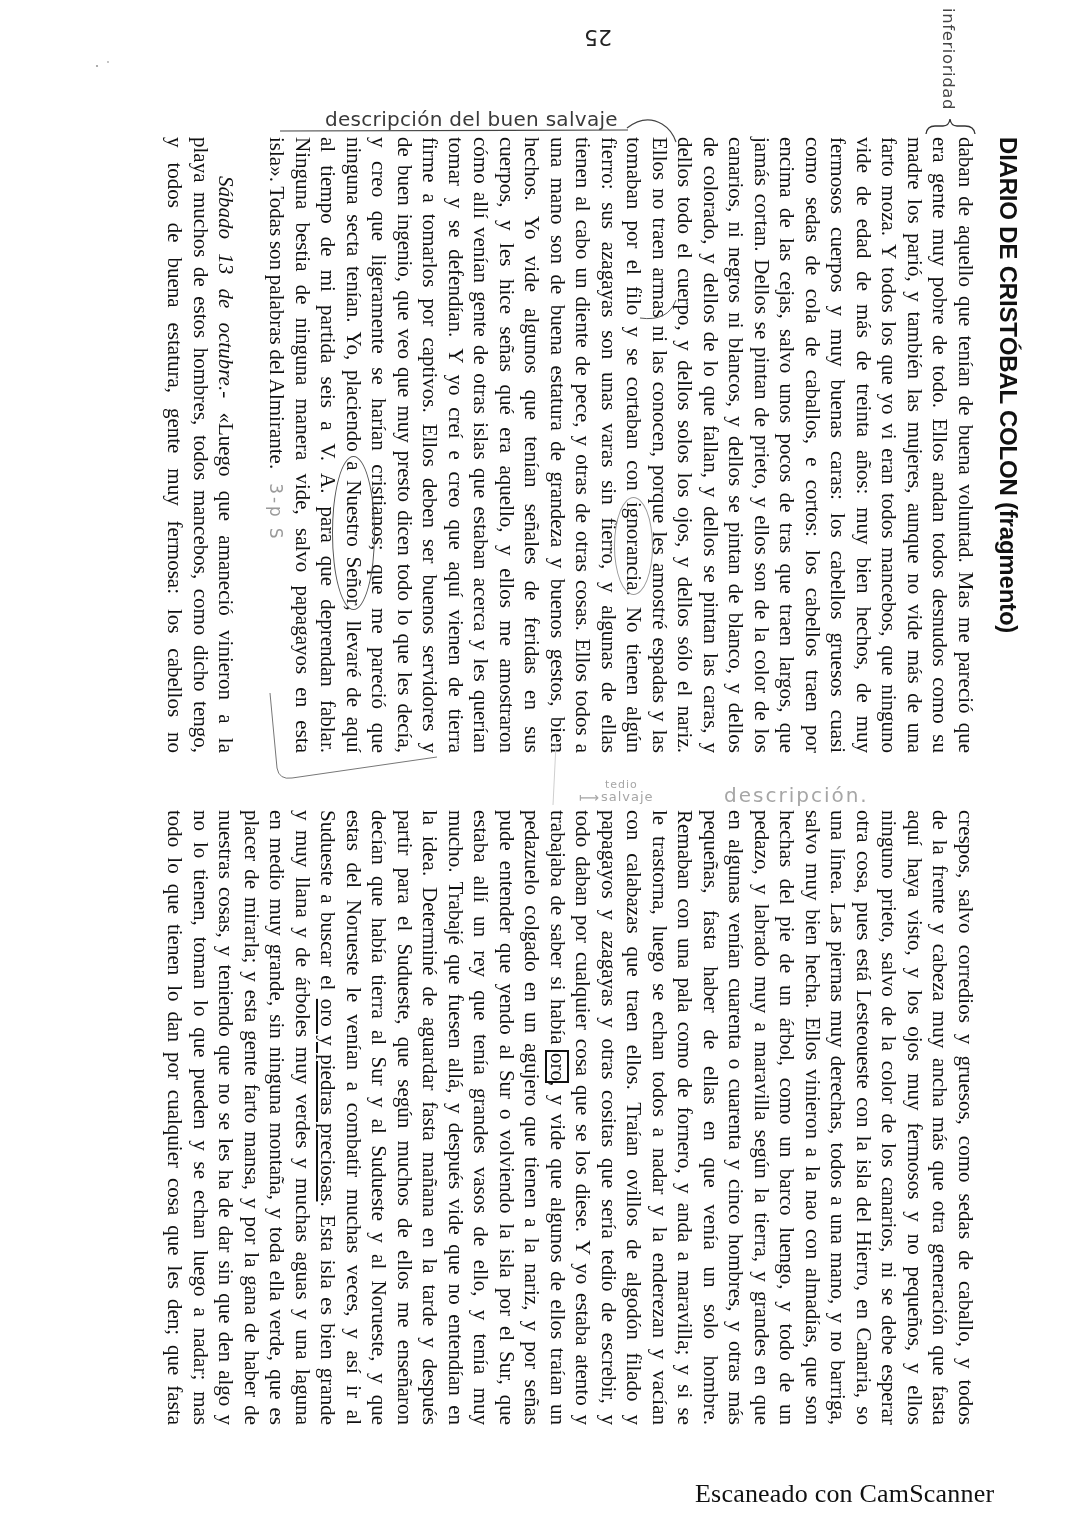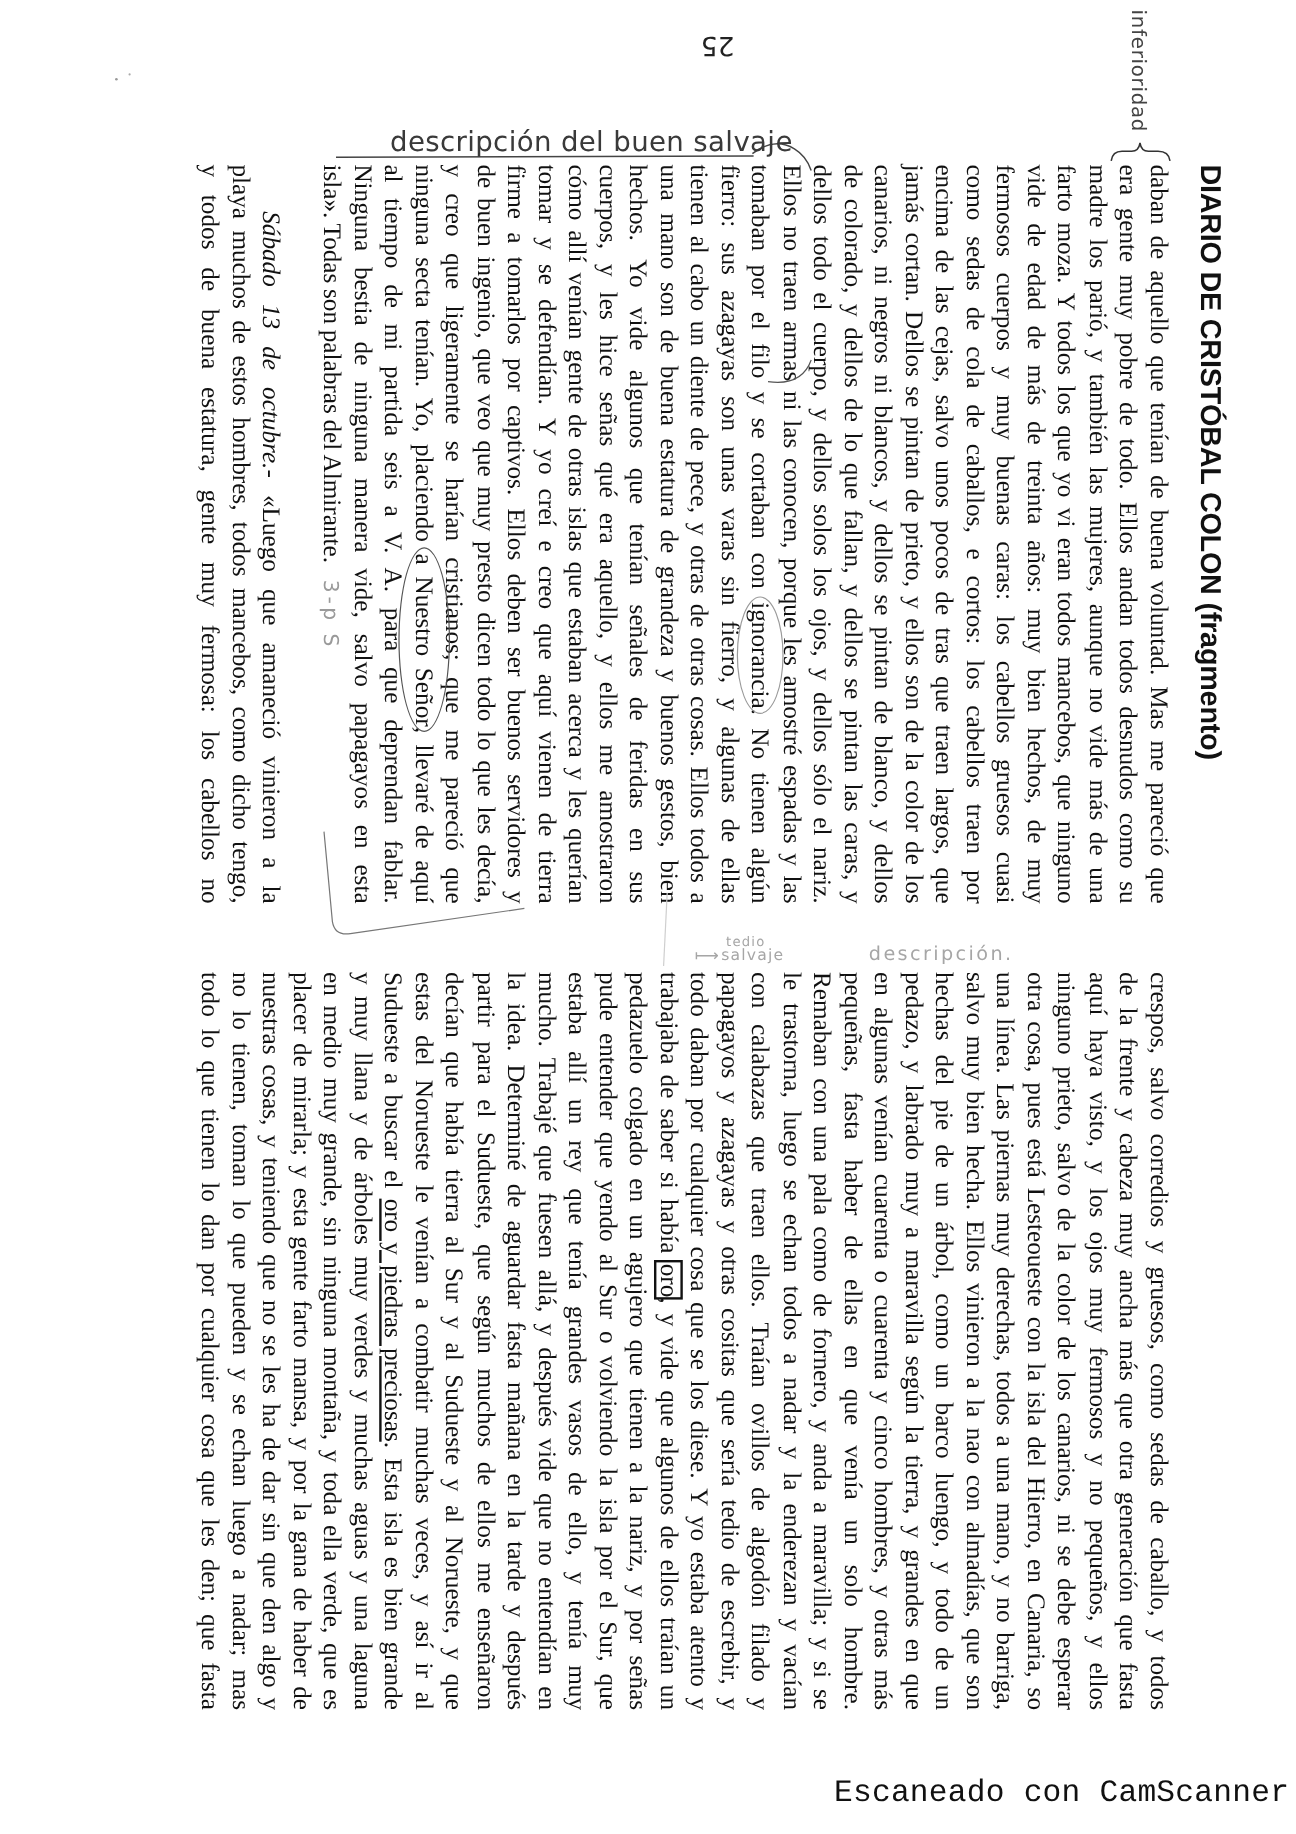--- a/index.html
+++ b/index.html
@@ -67,30 +67,30 @@
   
   #overlay { position: absolute; left: 0; top: 0; width: 1080px; height: 1528px; }
   #marks { position: absolute; left: 0; top: 0; }
   .page-number {
     position: absolute; left: 584px; top: 26px;
     font-family: "DejaVu Sans", sans-serif; font-size: 22px; line-height: 22px;
     color: #222; transform: rotate(180deg);
   }
   .hand-heading {
     position: absolute; left: 325px; top: 109px;
-    font-family: "DejaVu Sans", sans-serif; font-size: 23px; line-height: 20px;
+    font-family: "DejaVu Sans", sans-serif; font-size: 20px; line-height: 20px;
     color: #3a3a3a; letter-spacing: 0.3px; white-space: nowrap; text-align: right;
   }
   .faint-note {
     position: absolute; font-family: "DejaVu Sans", sans-serif;
     color: #a6a6a6; white-space: nowrap;
   }
   .watermark {
     position: absolute; left: 695px; top: 1478px;
-    font-family: Liberation Mono, monospace; font-size: 26px; line-height: 32px;
+    font-family: Liberation Serif, serif; font-size: 26px; line-height: 32px;
     color: #111; white-space: nowrap; letter-spacing: 0.2px;
   }
 </style>
 </head>
 <body>
 
 <div id="page">
 
   <div class="title">DIARIO DE CRISTÓBAL COLON (fragmento)</div>
 
@@ -177,19 +177,19 @@
     <path d="M676 300 Q668 322 640 318" fill="none" stroke="#555" stroke-width="1"></path>
     <path d="M437 757 L292 778 Q279 780 277 768 L270 693" fill="none" stroke="#777" stroke-width="1"></path>
     <path d="M556 744 L553 805" fill="none" stroke="#cfcfcf" stroke-width="1"></path>
     <circle cx="97" cy="66" r="1.1" fill="#999"></circle>
     <circle cx="108" cy="62" r="0.9" fill="#aaa"></circle>
   </svg>
 
   <div class="page-number">25</div>
   <div class="hand-heading">descripción del buen salvaje</div>
 
-  <div class="faint-note" style="left:724px; top:786px; font-size:16px; line-height:18px; letter-spacing:2px;text-align:center;">descripción.</div>
+  <div class="faint-note" style="left:724px; top:786px; font-size:20px; line-height:18px; letter-spacing:2px;text-align:center;">descripción.</div>
   <div class="faint-note" style="left:605px; top:779px; font-size:11px; line-height:12px; letter-spacing:1px;">tedio</div>
   <div class="faint-note" style="left:601px; top:791px; font-size:13px; line-height:12px; letter-spacing:1px;">salvaje</div>
   <div class="faint-note" style="left:579px; top:790px; font-size:14px; line-height:14px;">⟼</div>
 
   <div class="watermark">Escaneado con CamScanner</div>
 </div>
 
 </body></html>

